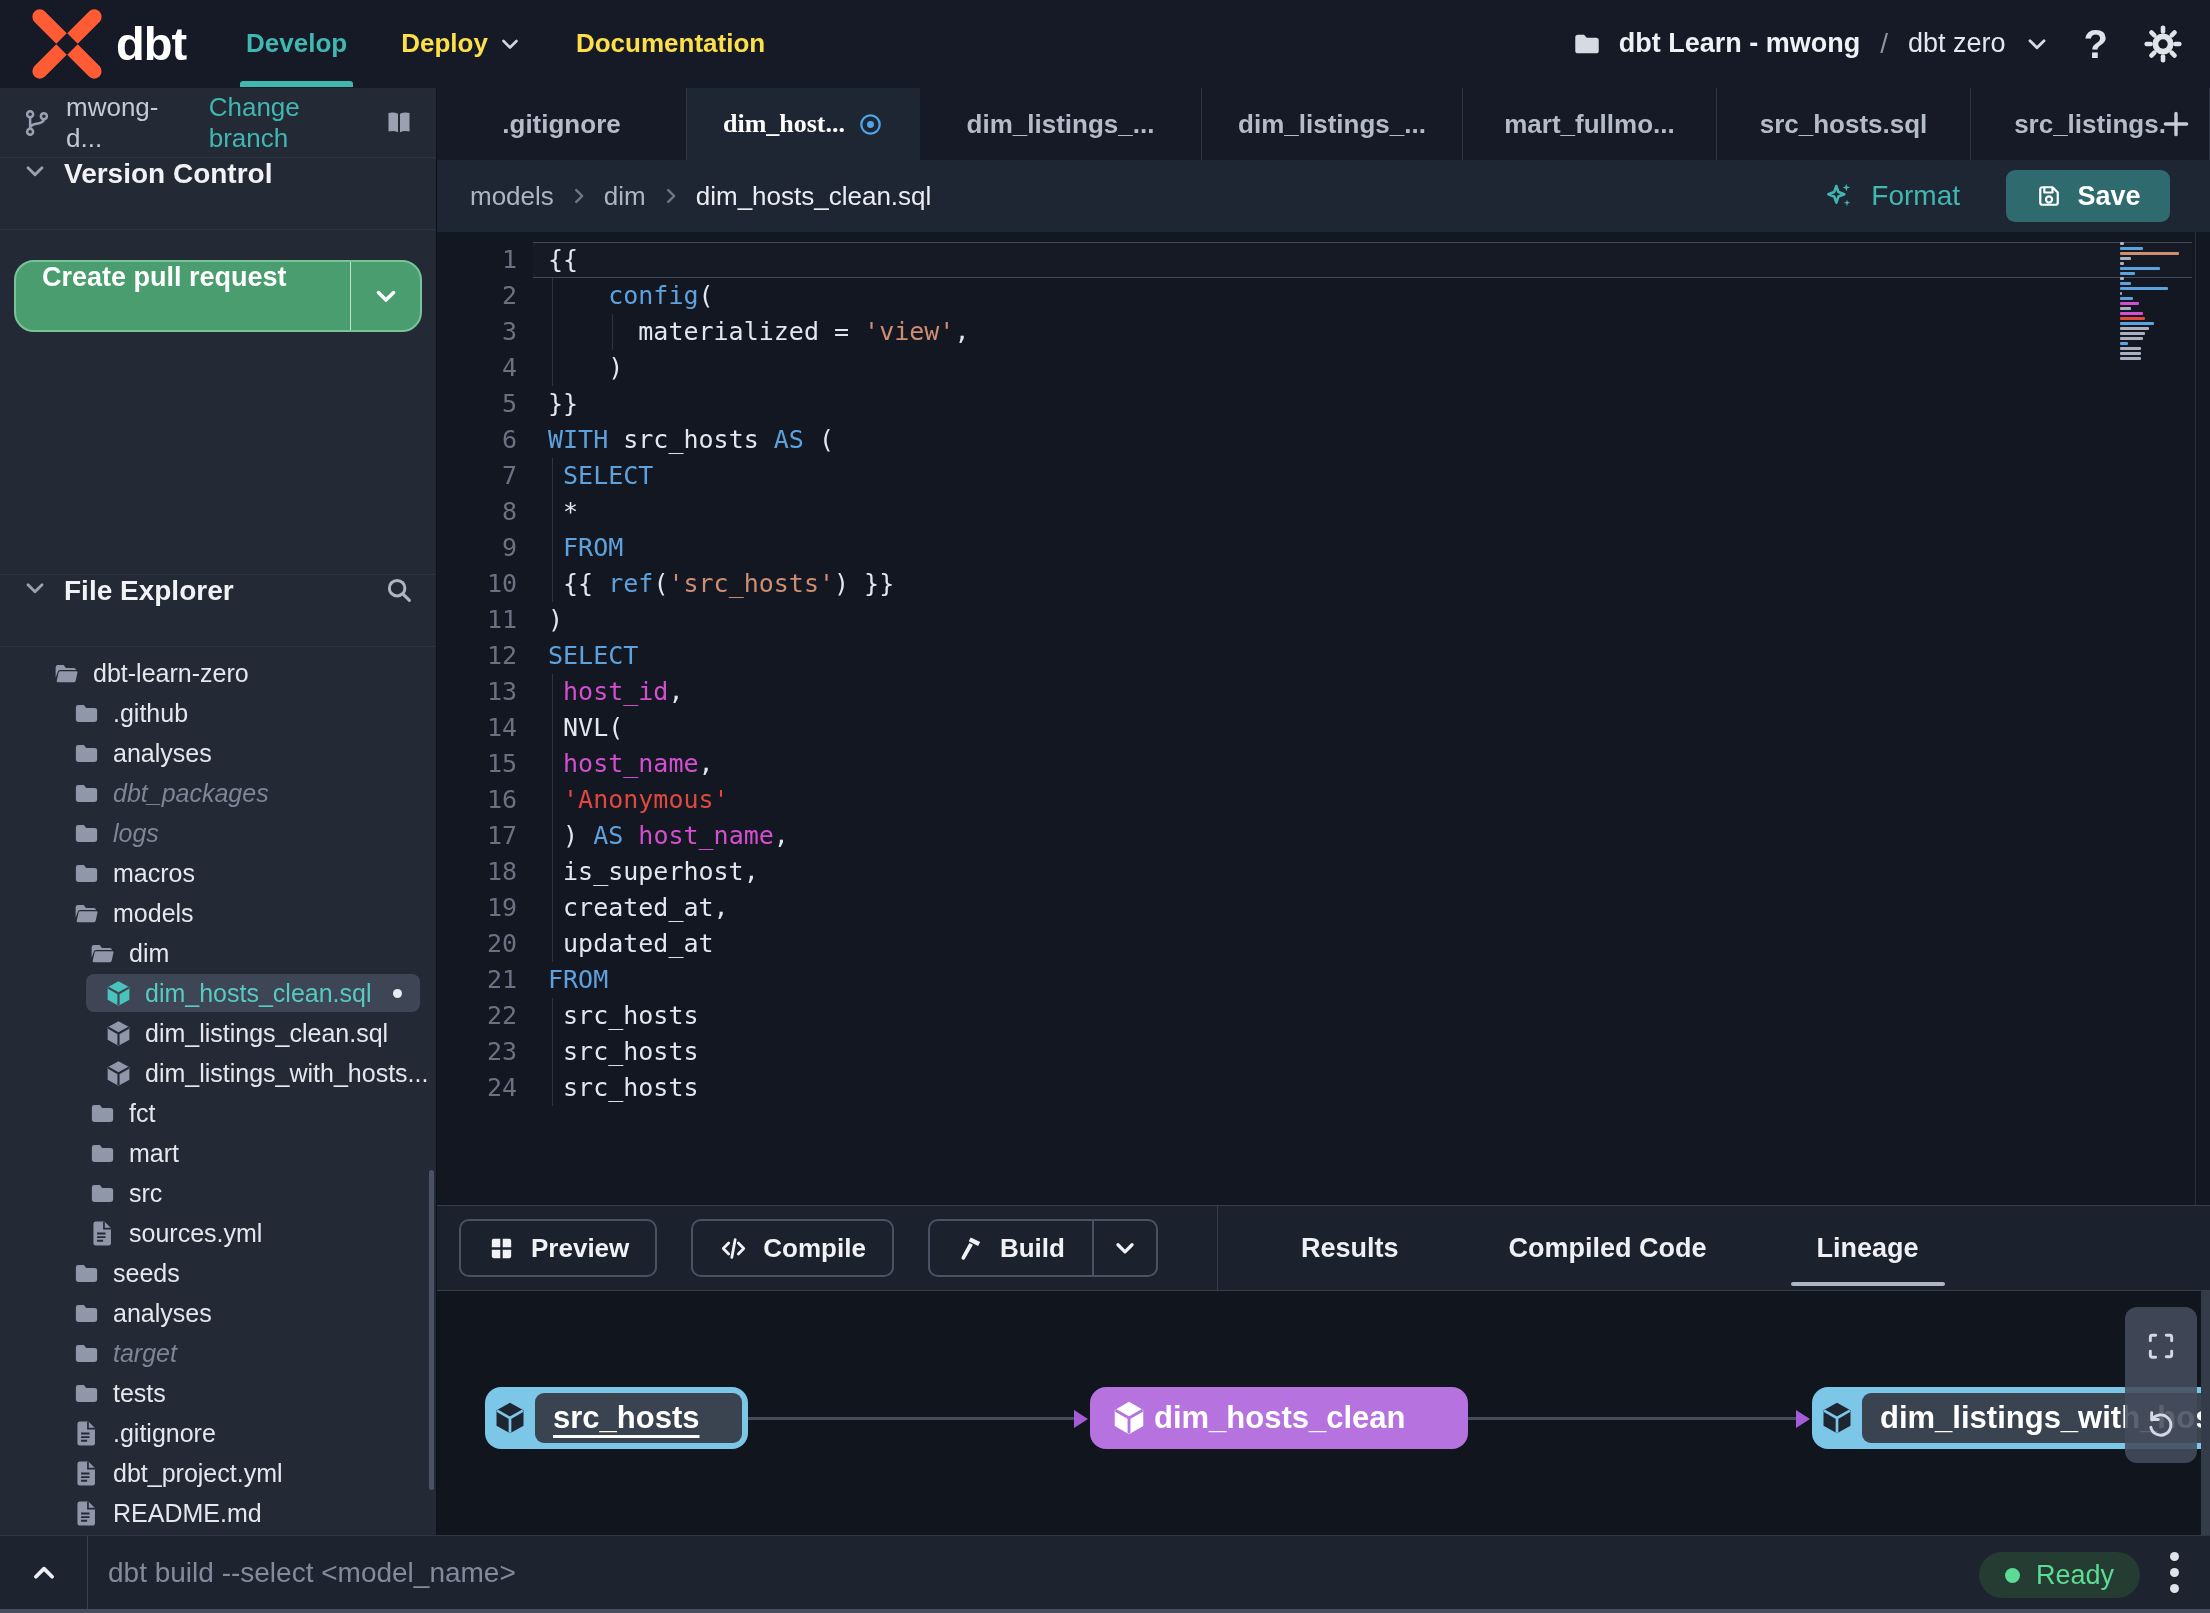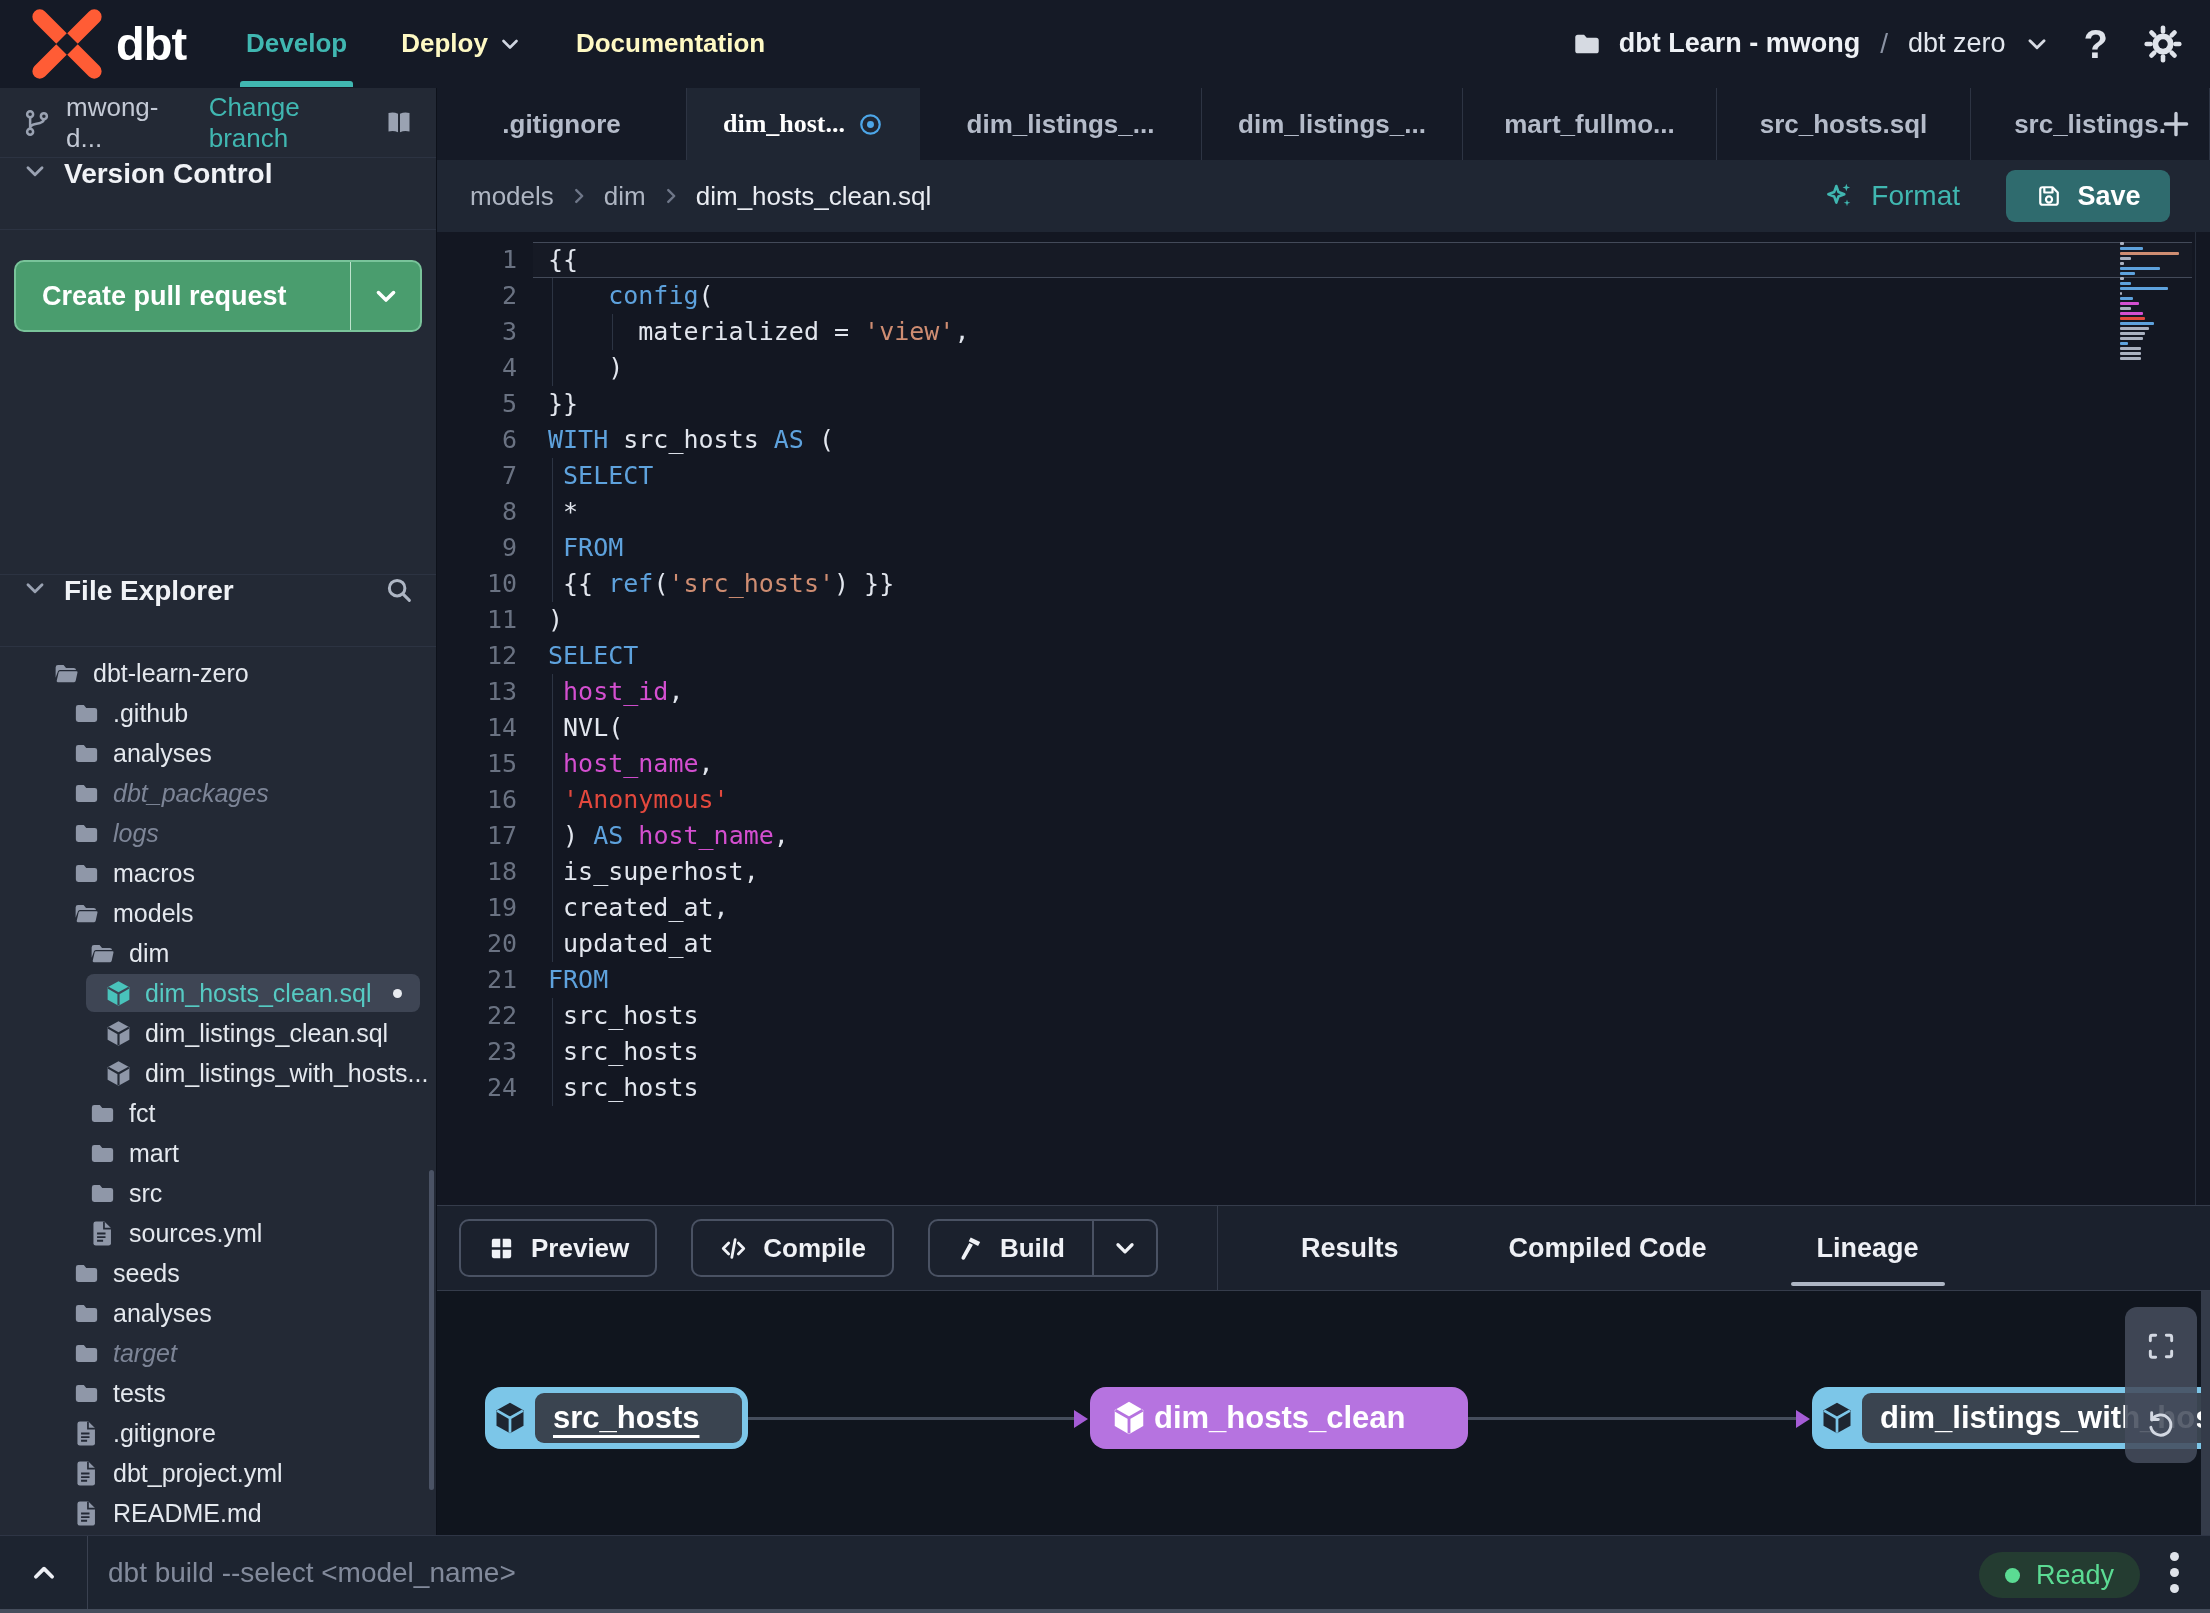--- a/index.html
+++ b/index.html
@@ -17,21 +17,21 @@
   .icon svg{width:100%;height:100%;display:block}
 
   
   .navbar{height:88px;display:flex;align-items:center;padding:0 26px;background:var(--bg-chrome);
     border-bottom:1px solid #20273410;position:relative}
   .brand{display:flex;align-items:center;gap:8px;margin-right:60px}
   .logo-mark{width:82px;height:82px}
   .brand-text{font-size:47px;font-weight:bold;color:#fff;letter-spacing:-1px}
   .nav-items{display:flex;align-items:flex-start;gap:54px;height:100%}
   .nav-item{display:flex;align-items:center;gap:10px;font-size:26px;font-weight:bold;
-    color:#fef9c3;height:100%;position:relative;cursor:pointer}
+    color:#fde047;height:100%;position:relative;cursor:pointer}
   .nav-item.active{color:var(--teal)}
   .nav-item.active::after{content:"";position:absolute;left:-6px;right:-6px;bottom:0;height:6px;
     background:var(--teal);border-radius:3px 3px 0 0}
   .nav-item .icon{width:24px;height:24px;color:#cfd5e0}
   .nav-right{margin-left:auto;display:flex;align-items:center;gap:34px}
   .proj{display:flex;align-items:center;gap:16px;font-size:27px}
   .proj .icon{width:32px;height:32px;color:#d6dae2}
   .proj-name{font-weight:bold;color:#eef1f5}
   .proj-sep{color:#8b93a4;font-size:28px;padding:0 4px}
   .proj-env{color:#e3e7ee}
@@ -50,21 +50,21 @@
   .branch-row .icon{width:30px;height:30px;color:#9aa2b2}
   .branch-name{font-size:26px;color:#c3c9d5}
   .change-branch{font-size:26px;color:var(--teal);margin-left:12px;cursor:pointer}
   .book-btn{margin-left:auto;width:34px;height:30px;color:#8b93a4;cursor:pointer}
   .section-head{height:72px;display:flex;align-items:flex-start;gap:16px;padding:0 22px;
     border-bottom:1px solid var(--border-soft)}
   .section-head .chev{width:26px;height:26px;color:#9aa2b2;cursor:pointer}
   .section-title{font-size:28px;font-weight:bold;color:#f0f2f6}
   .vc-body{height:345px;padding:30px 14px 0 14px;border-bottom:1px solid var(--border-soft)}
   .pr-btn{width:100%;height:72px;background:var(--pr-green);border:2px solid #79c39a;
-    border-radius:10px;display:flex;align-items:center;color:#fff;cursor:pointer;overflow:hidden}
+    border-radius:20px;display:flex;color:#fff;cursor:pointer;overflow:hidden}
   .pr-main{flex:1;font-size:27px;font-weight:bold;padding-left:26px;text-align:left}
   .pr-chev{width:70px;align-self:stretch;border-left:1.5px solid #bfe3cd;display:flex;
     align-items:center;justify-content:center}
   .pr-chev .icon{width:28px;height:28px;color:#fff}
   .fe-head .search{margin-left:auto;width:30px;height:30px;color:#aeb6c4;cursor:pointer}
   .tree{padding-top:6px;height:886px;overflow:hidden}
   .tree-row{height:40px;display:flex;align-items:center;position:relative;font-size:25px;
     color:#e4e8ee;white-space:nowrap;cursor:pointer}
   .tree-row .icon{width:29px;height:29px;color:#8f97a8;margin-right:12px;z-index:1}
   .tree-label{z-index:1}

